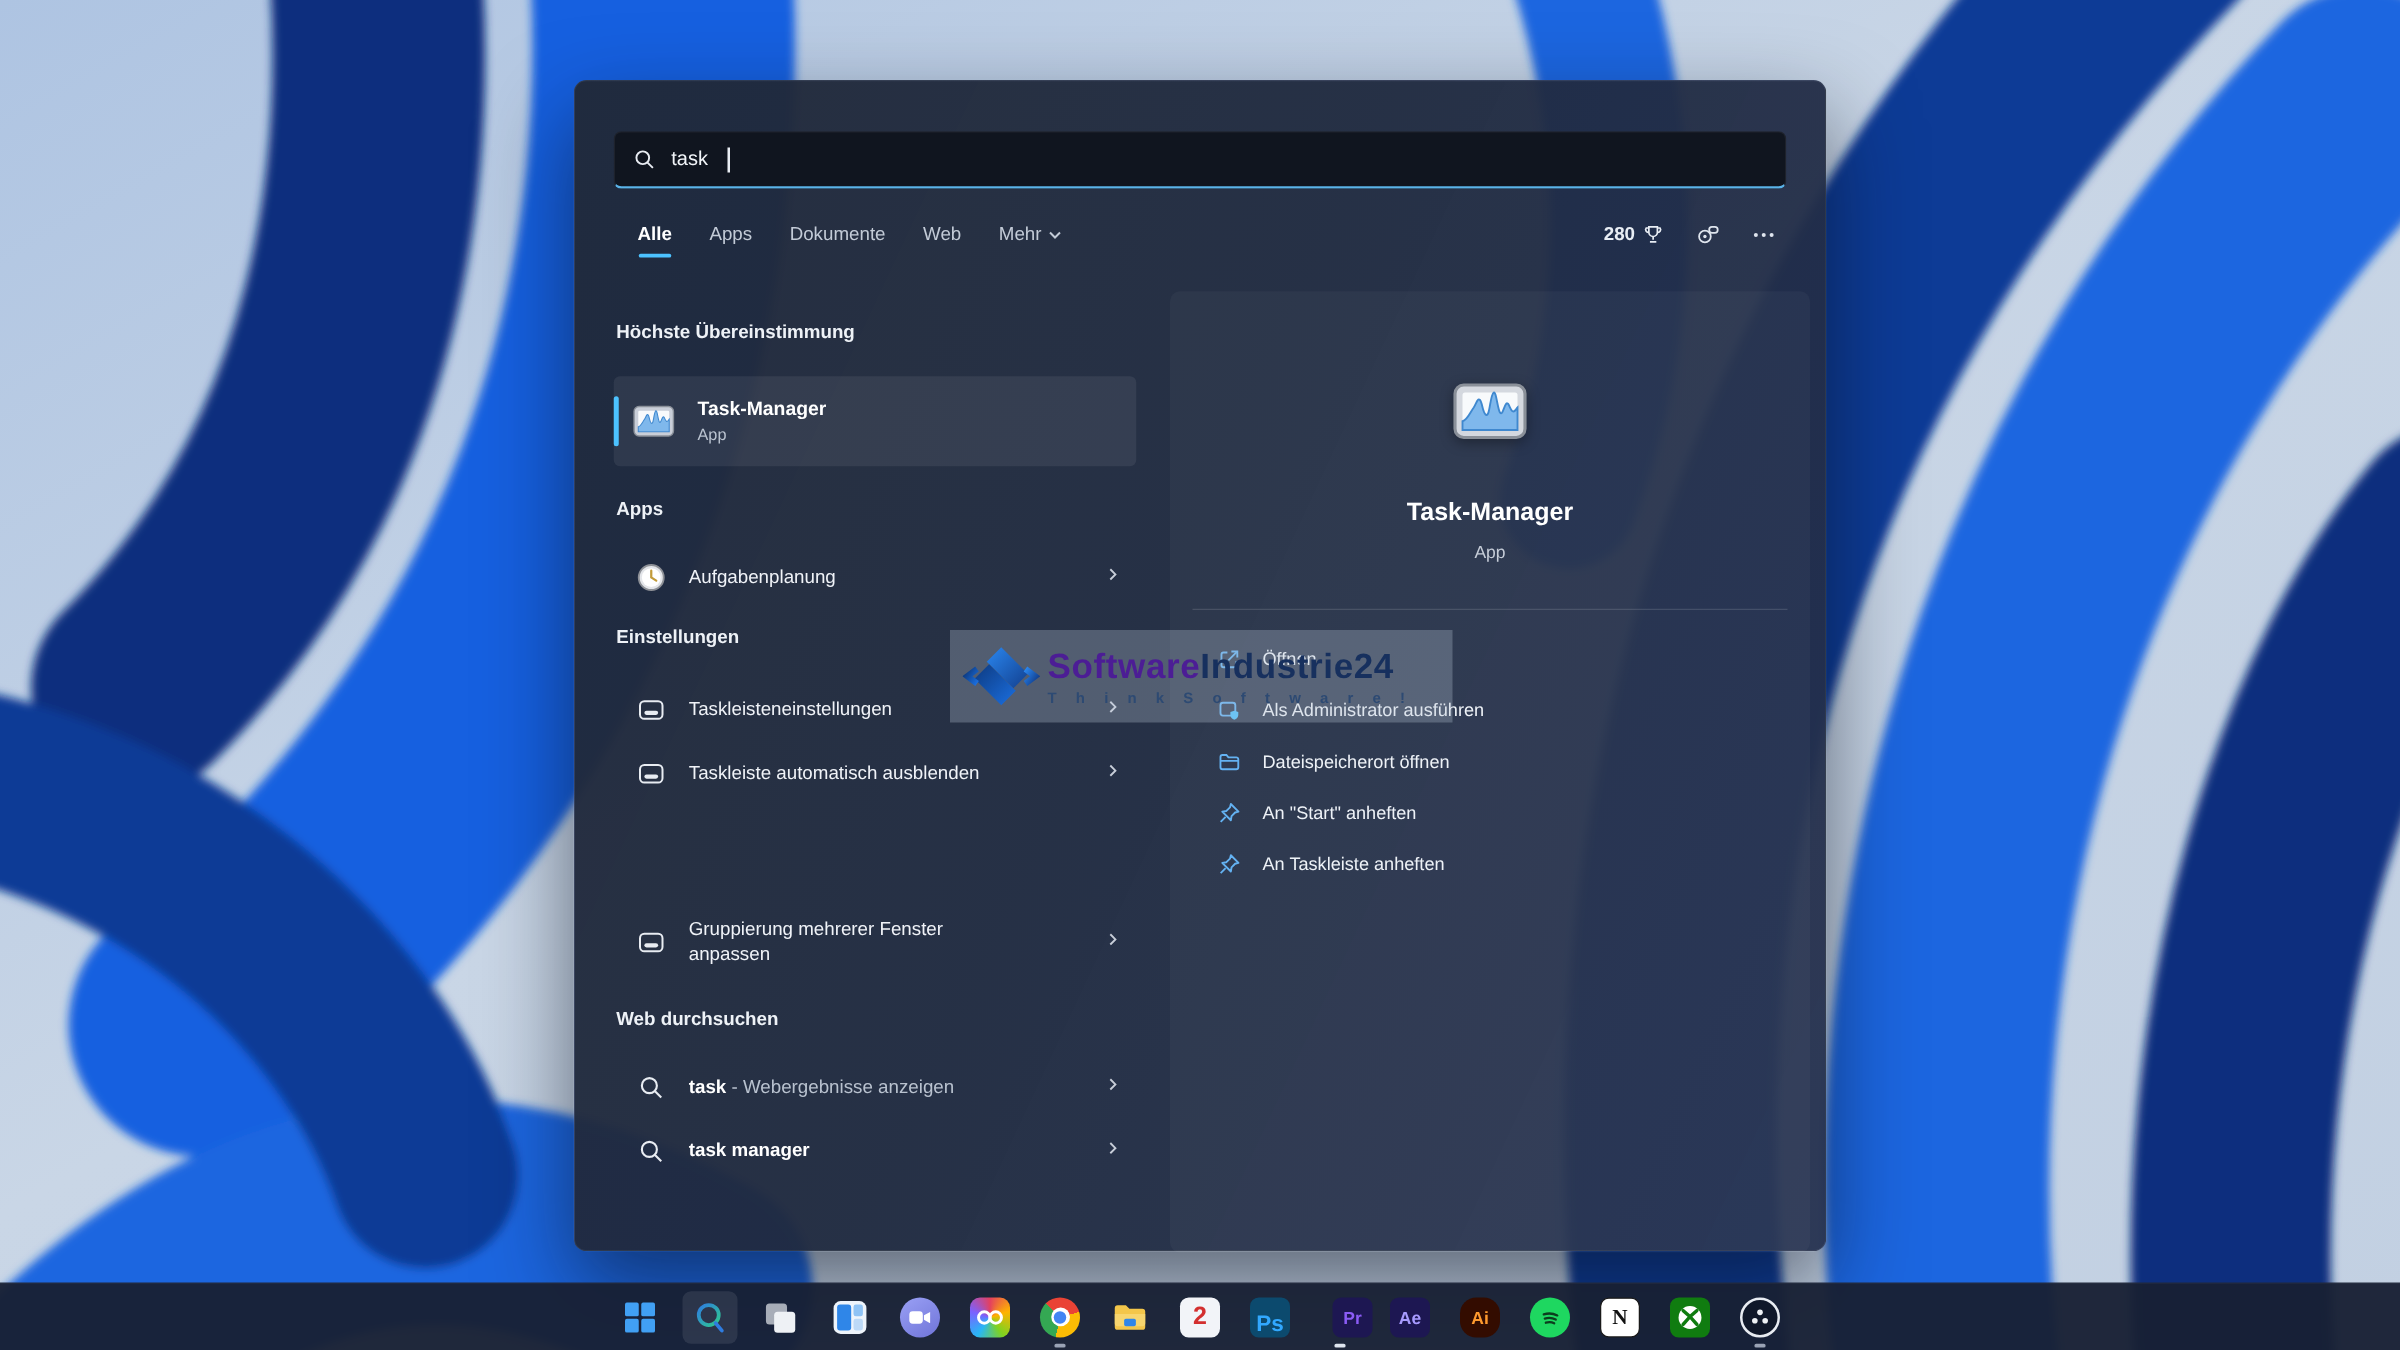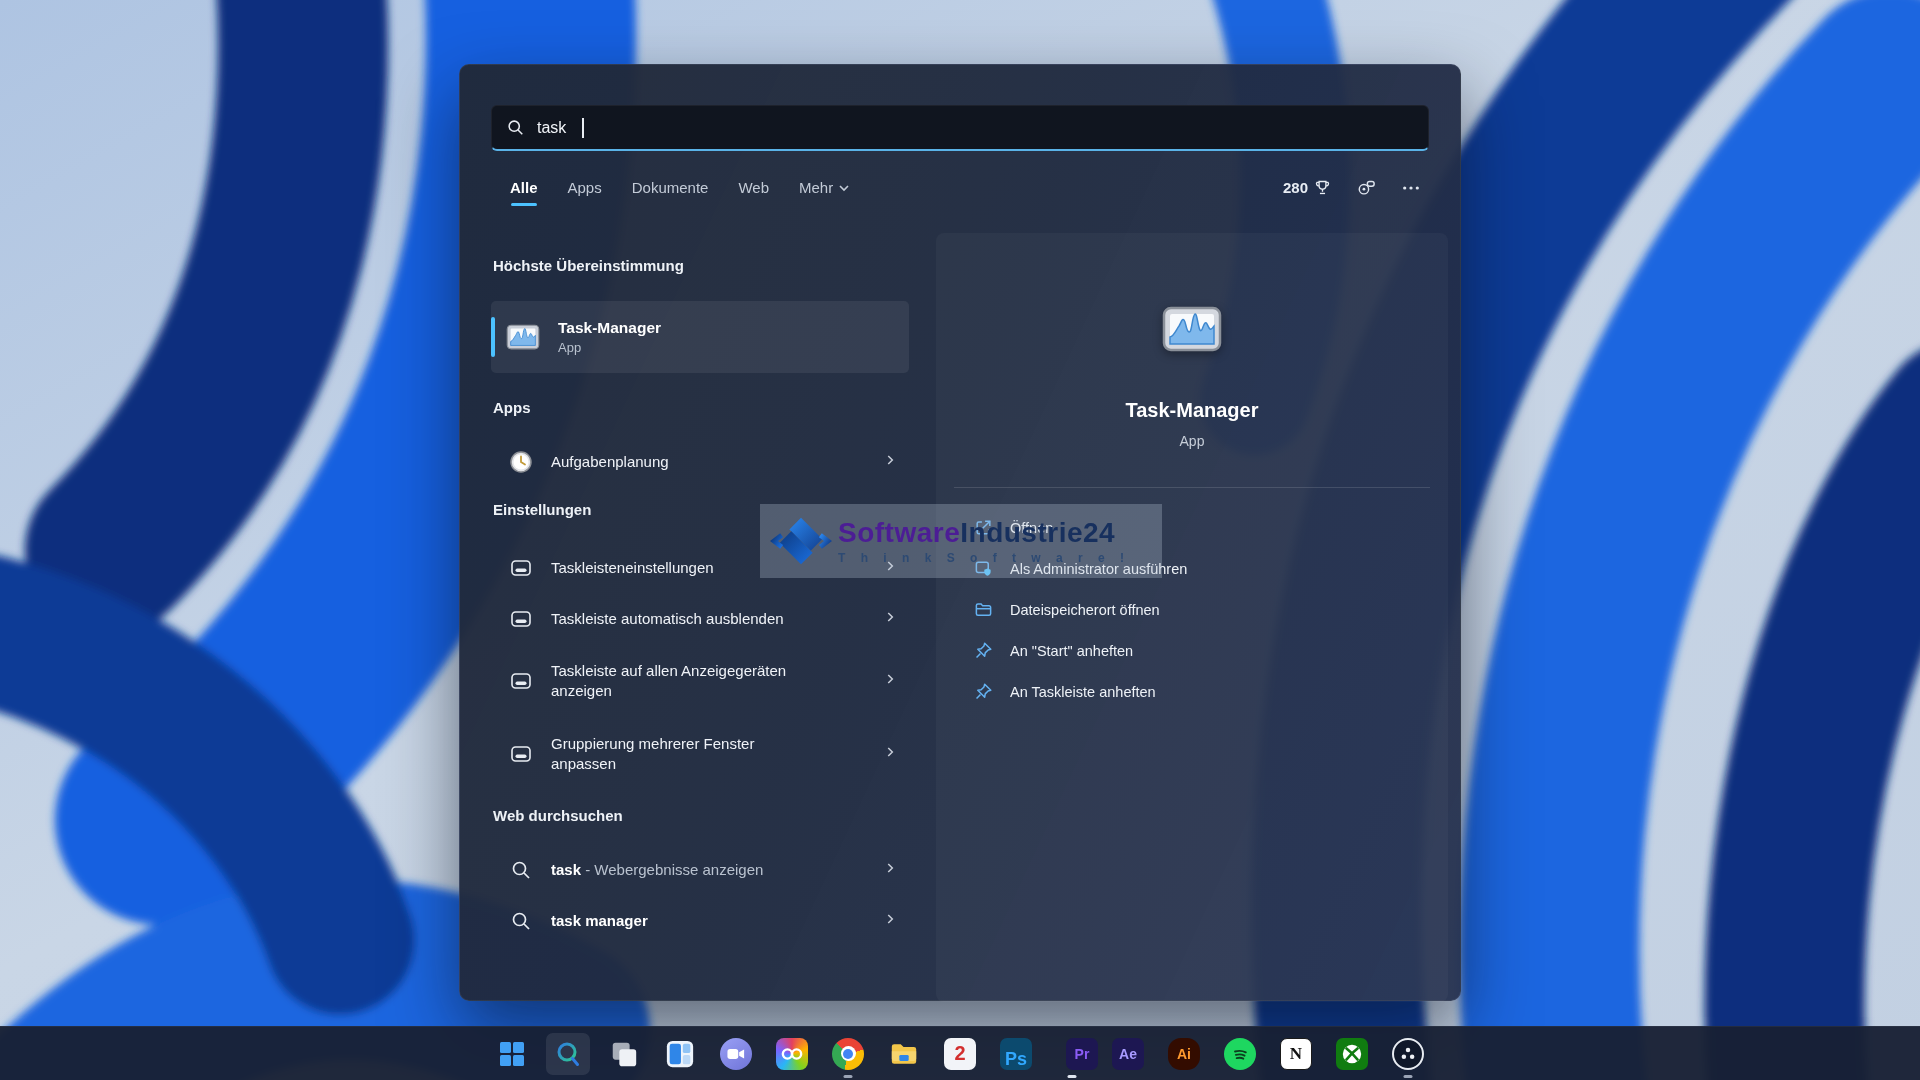--- a/index.html
+++ b/index.html
@@ -249,34 +249,20 @@
           </svg>
       </span>
       <span class="rlb">Taskleiste automatisch ausblenden</span>
       <span class="chev">
         <svg width="14" height="14" viewBox="0 0 24 24" fill="none" stroke="#c7cdd8" stroke-width="2.6">
             <polyline points="9,5 16,12 9,19"></polyline>
           </svg>
       </span>
     </div>
 
-    <div class="row" style="top:580px; height:72px">
-      <span class="ric">
-        <svg width="24" height="24" viewBox="0 0 24 24" fill="none" stroke="#e8ecf2" stroke-width="1.6">
-            <rect x="3" y="5" width="18" height="14" rx="3.5"></rect>
-            <rect x="6.5" y="12.5" width="11" height="3.4" rx="1.7" fill="#e8ecf2" stroke="none"></rect>
-          </svg>
-      </span>
-      <span class="rlb">Taskleiste auf allen Anzeigegeräten anzeigen</span>
-      <span class="chev">
-        <svg width="14" height="14" viewBox="0 0 24 24" fill="none" stroke="#c7cdd8" stroke-width="2.6">
-            <polyline points="9,5 16,12 9,19"></polyline>
-          </svg>
-      </span>
-    </div>
 
     <div class="row" style="top:653px; height:72px">
       <span class="ric">
         <svg width="24" height="24" viewBox="0 0 24 24" fill="none" stroke="#e8ecf2" stroke-width="1.6">
             <rect x="3" y="5" width="18" height="14" rx="3.5"></rect>
             <rect x="6.5" y="12.5" width="11" height="3.4" rx="1.7" fill="#e8ecf2" stroke="none"></rect>
           </svg>
       </span>
       <span class="rlb">Gruppierung mehrerer Fenster anpassen</span>
       <span class="chev">

